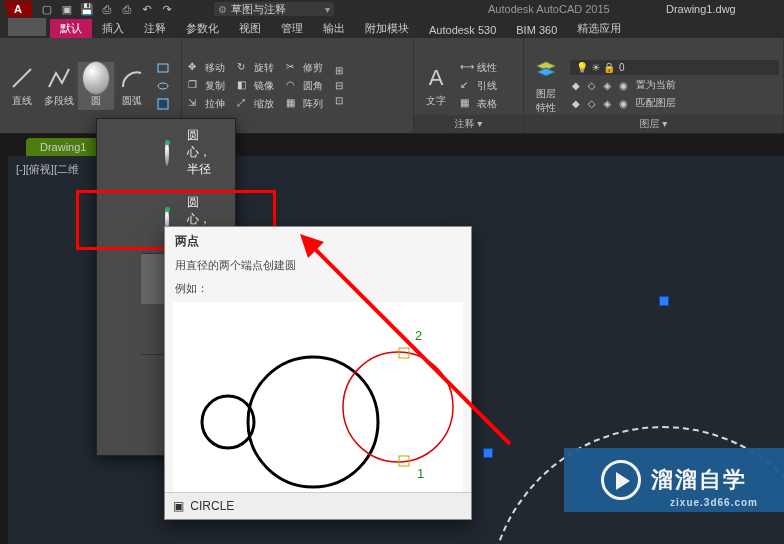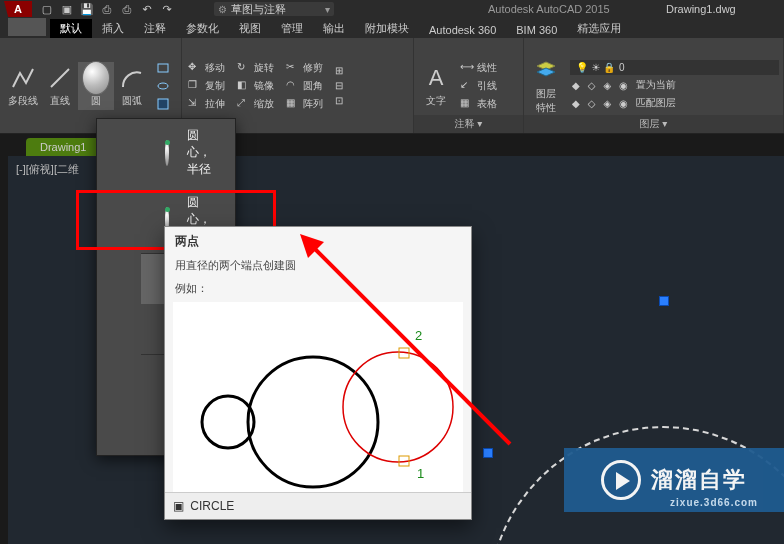--- a/index.html
+++ b/index.html
@@ -12,21 +12,21 @@
 .titlebar .qat span { width: 14px; height: 14px; color: #c8c8c8; font-size: 11px; display: flex; align-items: center; justify-content: center; }
 .titlebar .search { margin-left: 40px; display: flex; align-items: center; gap: 4px; background: #3a3a3a; padding: 1px 4px; border-radius: 2px; }
 .titlebar .search input { background: transparent; border: none; color: #ccc; font-size: 11px; width: 90px; }
 .titlebar .search span { color: #999; font-size: 10px; }
 .titlebar .appname { position: absolute; left: 488px; color: #999; font-size: 11px; }
 .titlebar .docname { position: absolute; left: 666px; color: #ccc; font-size: 11px; }
 
 
 .tabs { height: 20px; background: #2b2b2b; display: flex; align-items: flex-end; padding-left: 50px; gap: 0; }
 .tab { padding: 2px 10px; color: #ccc; font-size: 11px; cursor: pointer; }
-.tab.active { background: #000000; color: #fff; }
+.tab.active { background: #be185d; color: #fff; }
 .bigtab { position: absolute; left: 8px; top: 18px; width: 38px; height: 18px; background: #555; }
 
 
 .ribbon { height: 96px; background: #424242; display: flex; border-bottom: 1px solid #222; }
 .panel { border-right: 1px solid #333; display: flex; flex-direction: column; padding: 2px 4px; position: relative; }
 .panel-body { flex: 1; display: flex; align-items: center; }
 .panel-title { position: absolute; bottom: 0; left: 0; right: 0; text-align: center; color: #bbb; font-size: 10px; padding: 2px 0; background: #3a3a3a; }
 .bigbtn { display: flex; flex-direction: column; align-items: center; justify-content: center; gap: 2px; padding: 2px 4px; min-width: 34px; color: #ccc; font-size: 10px; }
 .bigbtn .ico { width: 28px; height: 28px; display: flex; align-items: center; justify-content: center; }
 .circlebtn { width: 34px; height: 34px; border-radius: 50%; background: radial-gradient(circle at 35% 30%, #fff 0%, #bbb 50%, #888 100%); border: 1px solid #666; }
@@ -103,44 +103,44 @@
 <div class="bigtab"></div>
 <div class="tabs">
   <div class="tab active">默认</div>
   <div class="tab">插入</div>
   <div class="tab">注释</div>
   <div class="tab">参数化</div>
   <div class="tab">视图</div>
   <div class="tab">管理</div>
   <div class="tab">输出</div>
   <div class="tab">附加模块</div>
-  <div class="tab">Autodesk 360</div>
+  <div class="tab">Autodesk 530</div>
   <div class="tab">BIM 360</div>
   <div class="tab">精选应用</div>
 </div>
 
 <div class="ribbon">
 
   <div class="panel" style="width:182px">
     <div class="panel-body">
       <div class="bigbtn">
         <div class="ico">
             <svg width="26" height="26">
+              <line x1="4" y1="22" x2="22" y2="4" stroke="#ccc" stroke-width="2"></line>
+            </svg>
+          </div>
+        <span>直线</span>
+      </div>
+      <div class="bigbtn">
+        <div class="ico">
+            <svg width="26" height="26">
               <polyline points="3,22 10,8 16,18 23,4" stroke="#ccc" fill="none" stroke-width="2"></polyline>
             </svg>
           </div>
         <span>多段线</span>
-      </div>
-      <div class="bigbtn">
-        <div class="ico">
-            <svg width="26" height="26">
-              <line x1="4" y1="22" x2="22" y2="4" stroke="#ccc" stroke-width="2"></line>
-            </svg>
-          </div>
-        <span>直线</span>
       </div>
       <div class="bigbtn" style="background:#5a5a5a">
         <div class="ico">
             <div class="circlebtn"></div>
           </div>
         <span>圆</span>
       </div>
       <div class="bigbtn">
         <div class="ico">
             <svg width="26" height="26">

